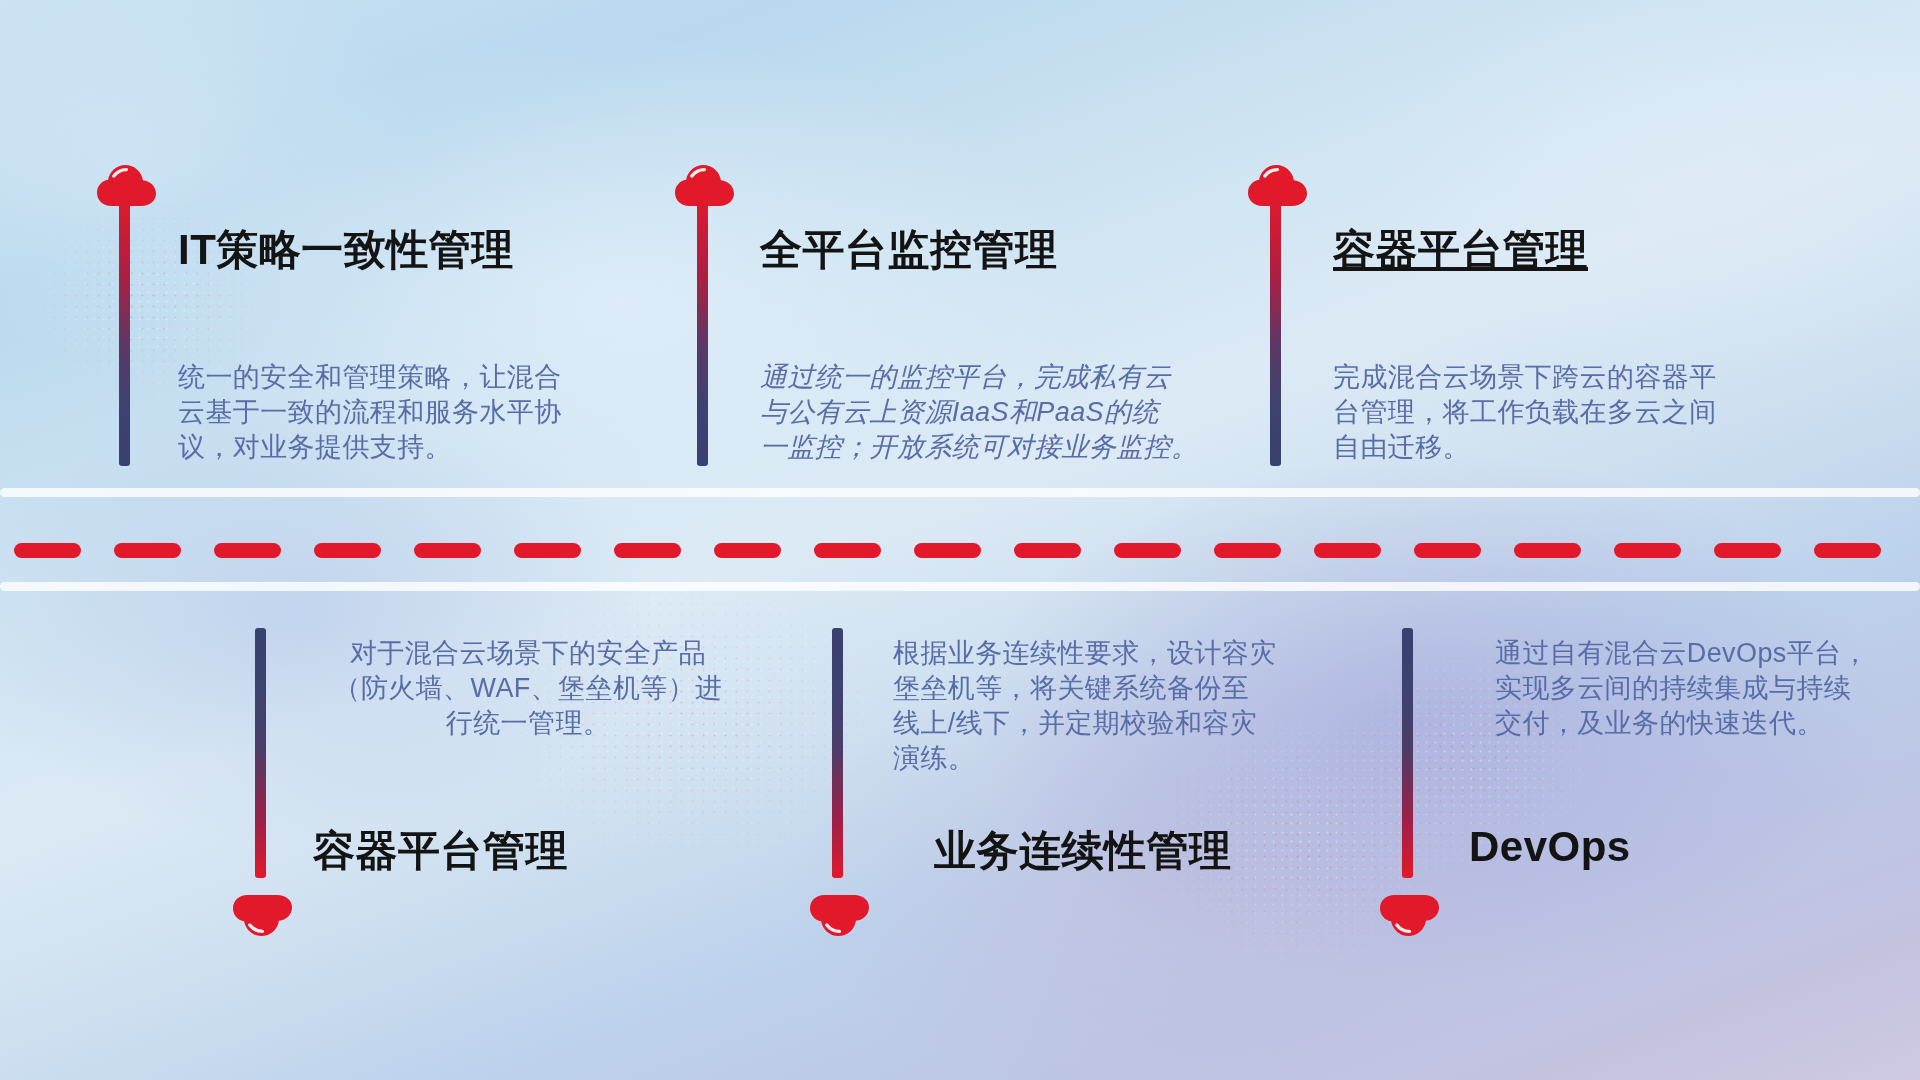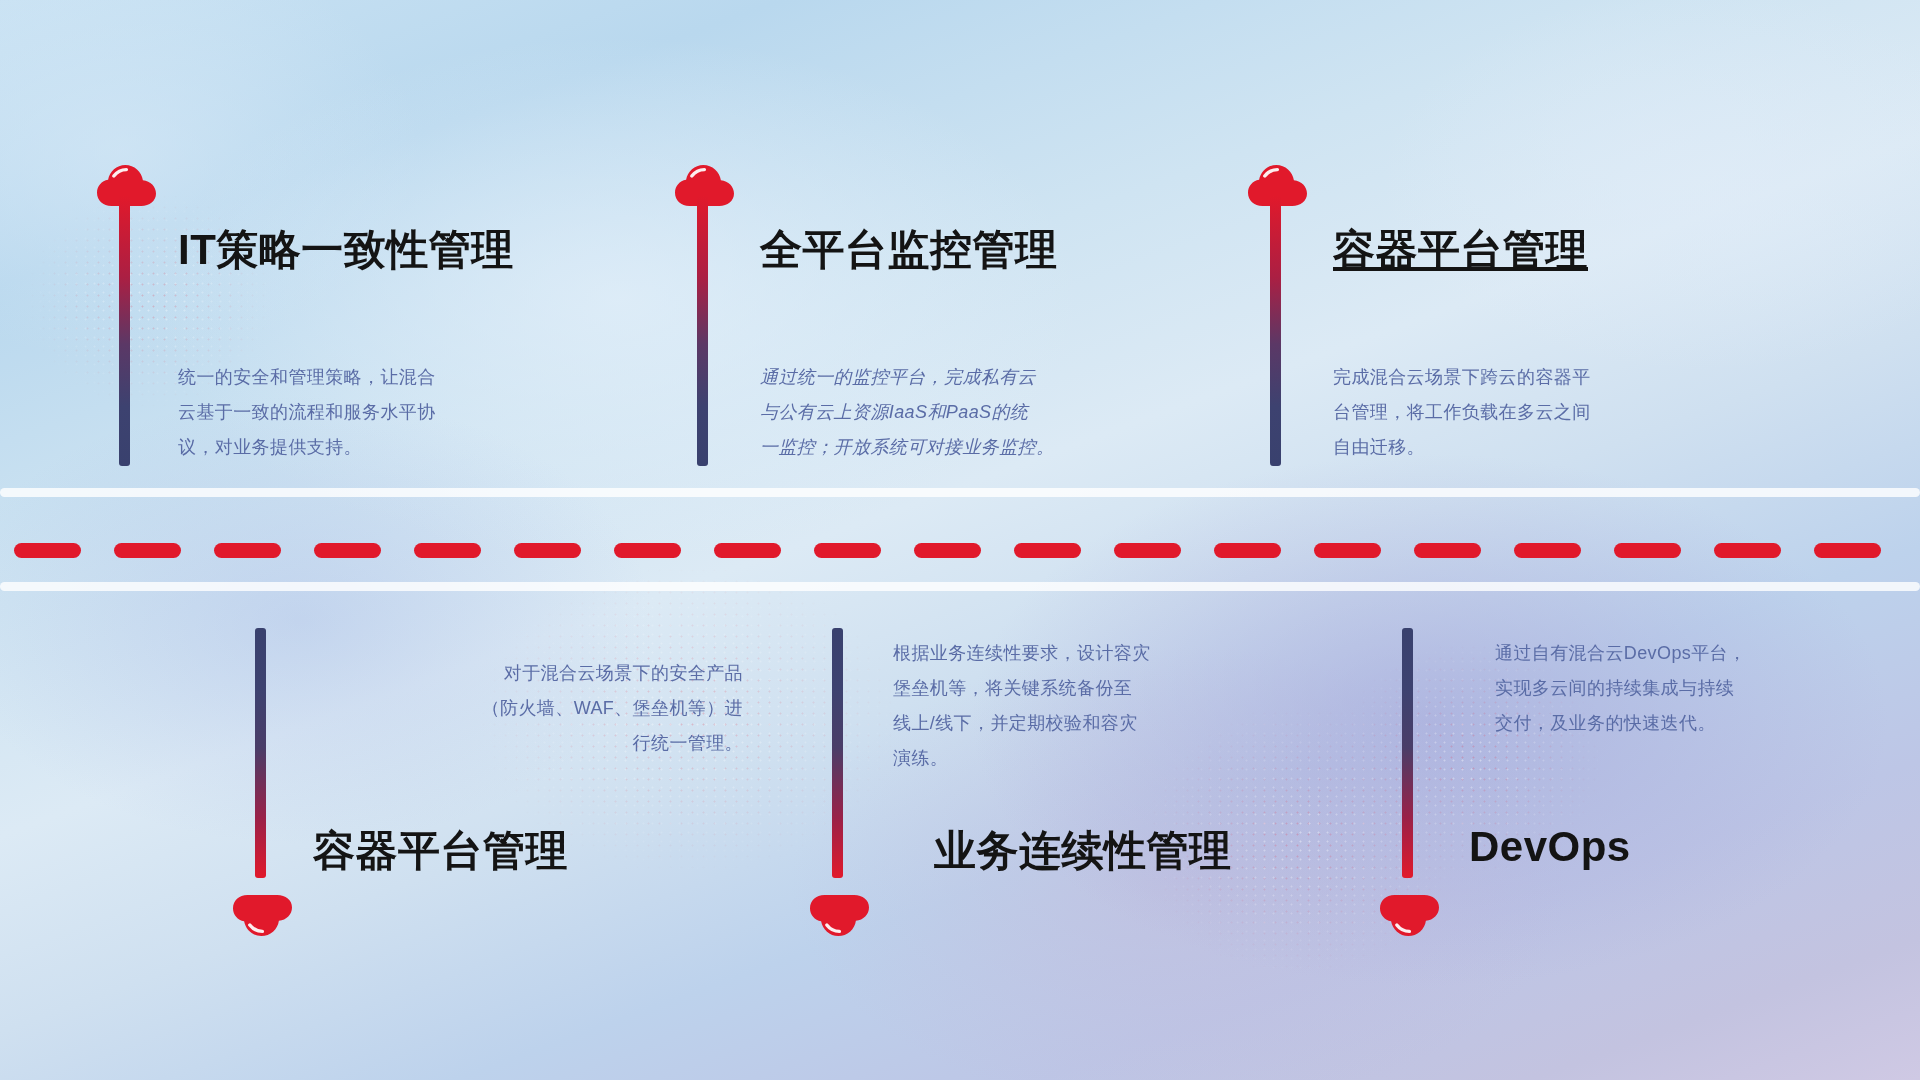--- a/index.html
+++ b/index.html
@@ -92,21 +92,21 @@
     position:absolute;
     font-size:42px;
     font-weight:700;
     color:#141414;
     letter-spacing:.5px;
     white-space:nowrap;
   }
 
   .body-text {
     position:absolute;
-    font-size:18px;
+    font-size:27px;
     line-height:35px;
     color:#5a6ca6;
     letter-spacing:.4px;
     white-space:pre-line;
   }
 </style>
 </head>
 <body>
 
 <div id="stage">
@@ -172,21 +172,21 @@
       <span class="dash-seg"></span>
       <span class="dash-seg"></span>
       <span class="dash-seg"></span>
       <span class="dash-seg"></span>
       <span class="dash-seg"></span>
     </div>
   <div class="road-rail bottom"></div>
 
   <div class="col">
     <div class="stem up" style="left:255px; top:628px; height:250px;"></div>
-    <div class="body-text" style="left:313px; top:636px; width:430px; text-align:right;margin-top:20px;">对于混合云场景下的安全产品
+    <div class="body-text" style="left:313px; top:636px; width:430px; text-align:center;">对于混合云场景下的安全产品
 （防火墙、WAF、堡垒机等）进
 行统一管理。</div>
     <div class="heading" style="left:313px; top:823px;">容器平台管理</div>
     <div class="cloud flip" style="left:232px; top:893px;">
       <svg viewBox="0 0 62 48" xmlns="http://www.w3.org/2000/svg">
         <path d="M15.5 46C7.0 46 1 40.2 1 32.8c0-6.6 4.6-11.9 11.1-13C13.6 11.6 20.6 5 29.3 5c9.0 0 16.4 6.6 17.6 15.3 7.6.7 13.1 6.4 13.1 13.3C60 41.0 53.6 46 45.2 46Z" fill="#e1192b"></path>
         <path d="M17.8 16.0c3.1-4.0 7.6-6.4 12.6-6.4" stroke="#ffffff" stroke-width="3.4" stroke-linecap="round" fill="none" opacity="0.92"></path>
       </svg>
     </div>
   </div>

